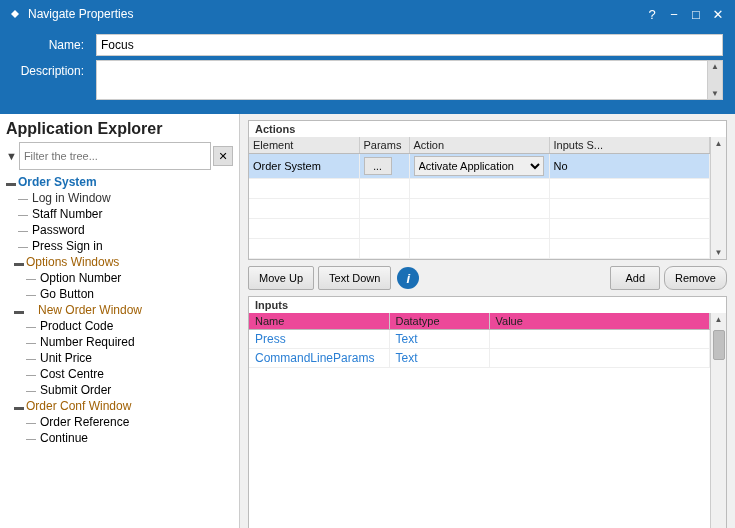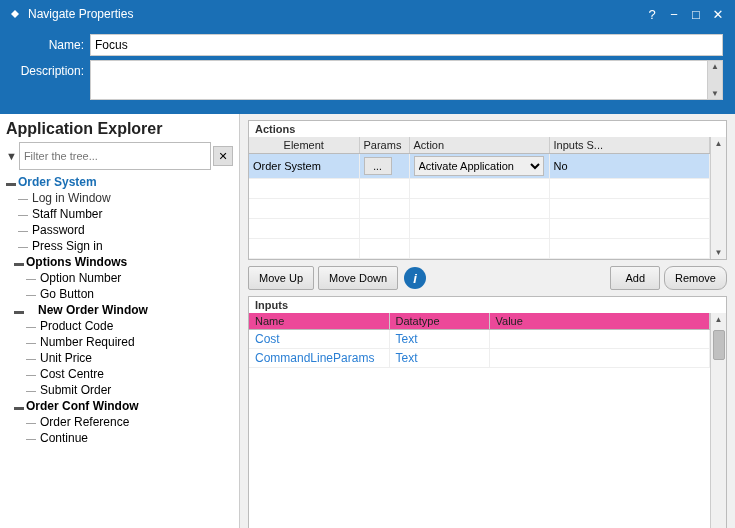--- a/index.html
+++ b/index.html
@@ -16,21 +16,21 @@
     }
     .title-bar-left { display: flex; align-items: flex-end; gap: 6px; }
     .title-bar-icon { width: 14px; height: 14px; background: #1a6fb5; display: flex; align-items: center; justify-content: center; }
     .title-bar-controls { display: flex; align-items: center; gap: 4px; }
     .title-btn { width: 18px; height: 18px; border: none; background: transparent; color: white; cursor: pointer; font-size: 13px; display: flex; align-items: center; justify-content: center; }
 
     .header-area {
       background: #1a6fb5;
       padding: 6px 12px 10px 12px;
     }
-    .header-row { display: flex; align-items: center; margin-bottom: 4px; gap: 6px; }
+    .header-row { display: flex; align-items: center; margin-bottom: 4px; gap: 12px; }
     .header-label { color: white; font-size: 12px; width: 72px; text-align: right; }
     .header-input {
       flex: 1;
       height: 22px;
       border: 1px solid #ccc;
       background: white;
       padding: 0 4px;
       font-size: 12px;
     }
     .header-desc-input {
@@ -75,21 +75,21 @@
       width: 20px; height: 20px;
       border: 1px solid #bbb;
       background: #e0e0e0;
       cursor: pointer;
       font-size: 11px;
       display: flex; align-items: center; justify-content: center;
     }
     .tree { overflow-y: auto; flex: 1; font-size: 11px; }
     .tree-item { padding: 1px 0; cursor: pointer; }
     .tree-root { font-weight: bold; color: #1a6fb5; }
-    .tree-group { font-weight: bold; color: #000000; padding-left: 8px; }
+    .tree-group { font-weight: normal; color: #a16207; padding-left: 8px; }
     .tree-leaf { color: #333; padding-left: 16px; }
     .expand-icon { margin-right: 2px; font-size: 10px; color: #555; }
     .tree-row { display: flex; align-items: center; }
 
     
     .right-panel {
       flex: 1;
       display: flex;
       flex-direction: column;
       padding: 6px 8px;
@@ -364,21 +364,21 @@
 
   <div class="right-panel">
 
     <div class="actions-group">
       <div class="group-label-bar">Actions</div>
       <div style="display:flex; overflow:hidden;">
         <div style="flex:1; overflow-y:auto; max-height:165px;">
           <table class="actions-table">
             <thead>
               <tr>
-                <th style="width:110px;text-align:center;">Element</th>
+                <th style="width:110px;">Element</th>
                 <th style="width:50px;">Params</th>
                 <th style="width:140px;">Action</th>
                 <th>Inputs S...</th>
               </tr>
             </thead>
             <tbody>
               <tr class="selected-row">
                 <td>Order System</td>
                 <td>
                   <button class="params-btn">...</button>
@@ -420,41 +420,41 @@
         </div>
         <div style="width:16px; background:#f0f0f0; border-left:1px solid #ccc; display:flex; flex-direction:column; align-items:center;">
           <span style="font-size:8px; color:#555; padding:2px; cursor:pointer;">▲</span>
           <span style="font-size:8px; color:#555; padding:2px; cursor:pointer; margin-top:auto;">▼</span>
         </div>
       </div>
     </div>
 
     <div class="btn-row">
       <button class="action-btn">Move Up</button>
-      <button class="action-btn">Move Down</button>
+      <button class="action-btn">Text Down</button>
       <div class="info-icon">i</div>
       <button class="add-btn">Add</button>
       <button class="remove-btn">Remove</button>
     </div>
 
     <div class="inputs-group">
       <div class="group-label-bar">Inputs</div>
       <div style="display:flex; overflow:hidden; flex:1;">
         <div style="flex:1; overflow-y:auto;">
           <table class="inputs-table">
             <thead>
               <tr>
                 <th style="width:140px;">Name</th>
                 <th style="width:100px;">Datatype</th>
                 <th>Value</th>
               </tr>
             </thead>
             <tbody>
               <tr>
-                <td><span class="input-name">Cost</span></td>
+                <td><span class="input-name">Press</span></td>
                 <td><span class="input-type">Text</span></td>
                 <td></td>
               </tr>
               <tr>
                 <td><span class="input-name">CommandLineParams</span></td>
                 <td><span class="input-type">Text</span></td>
                 <td></td>
               </tr>
             </tbody>
           </table>

